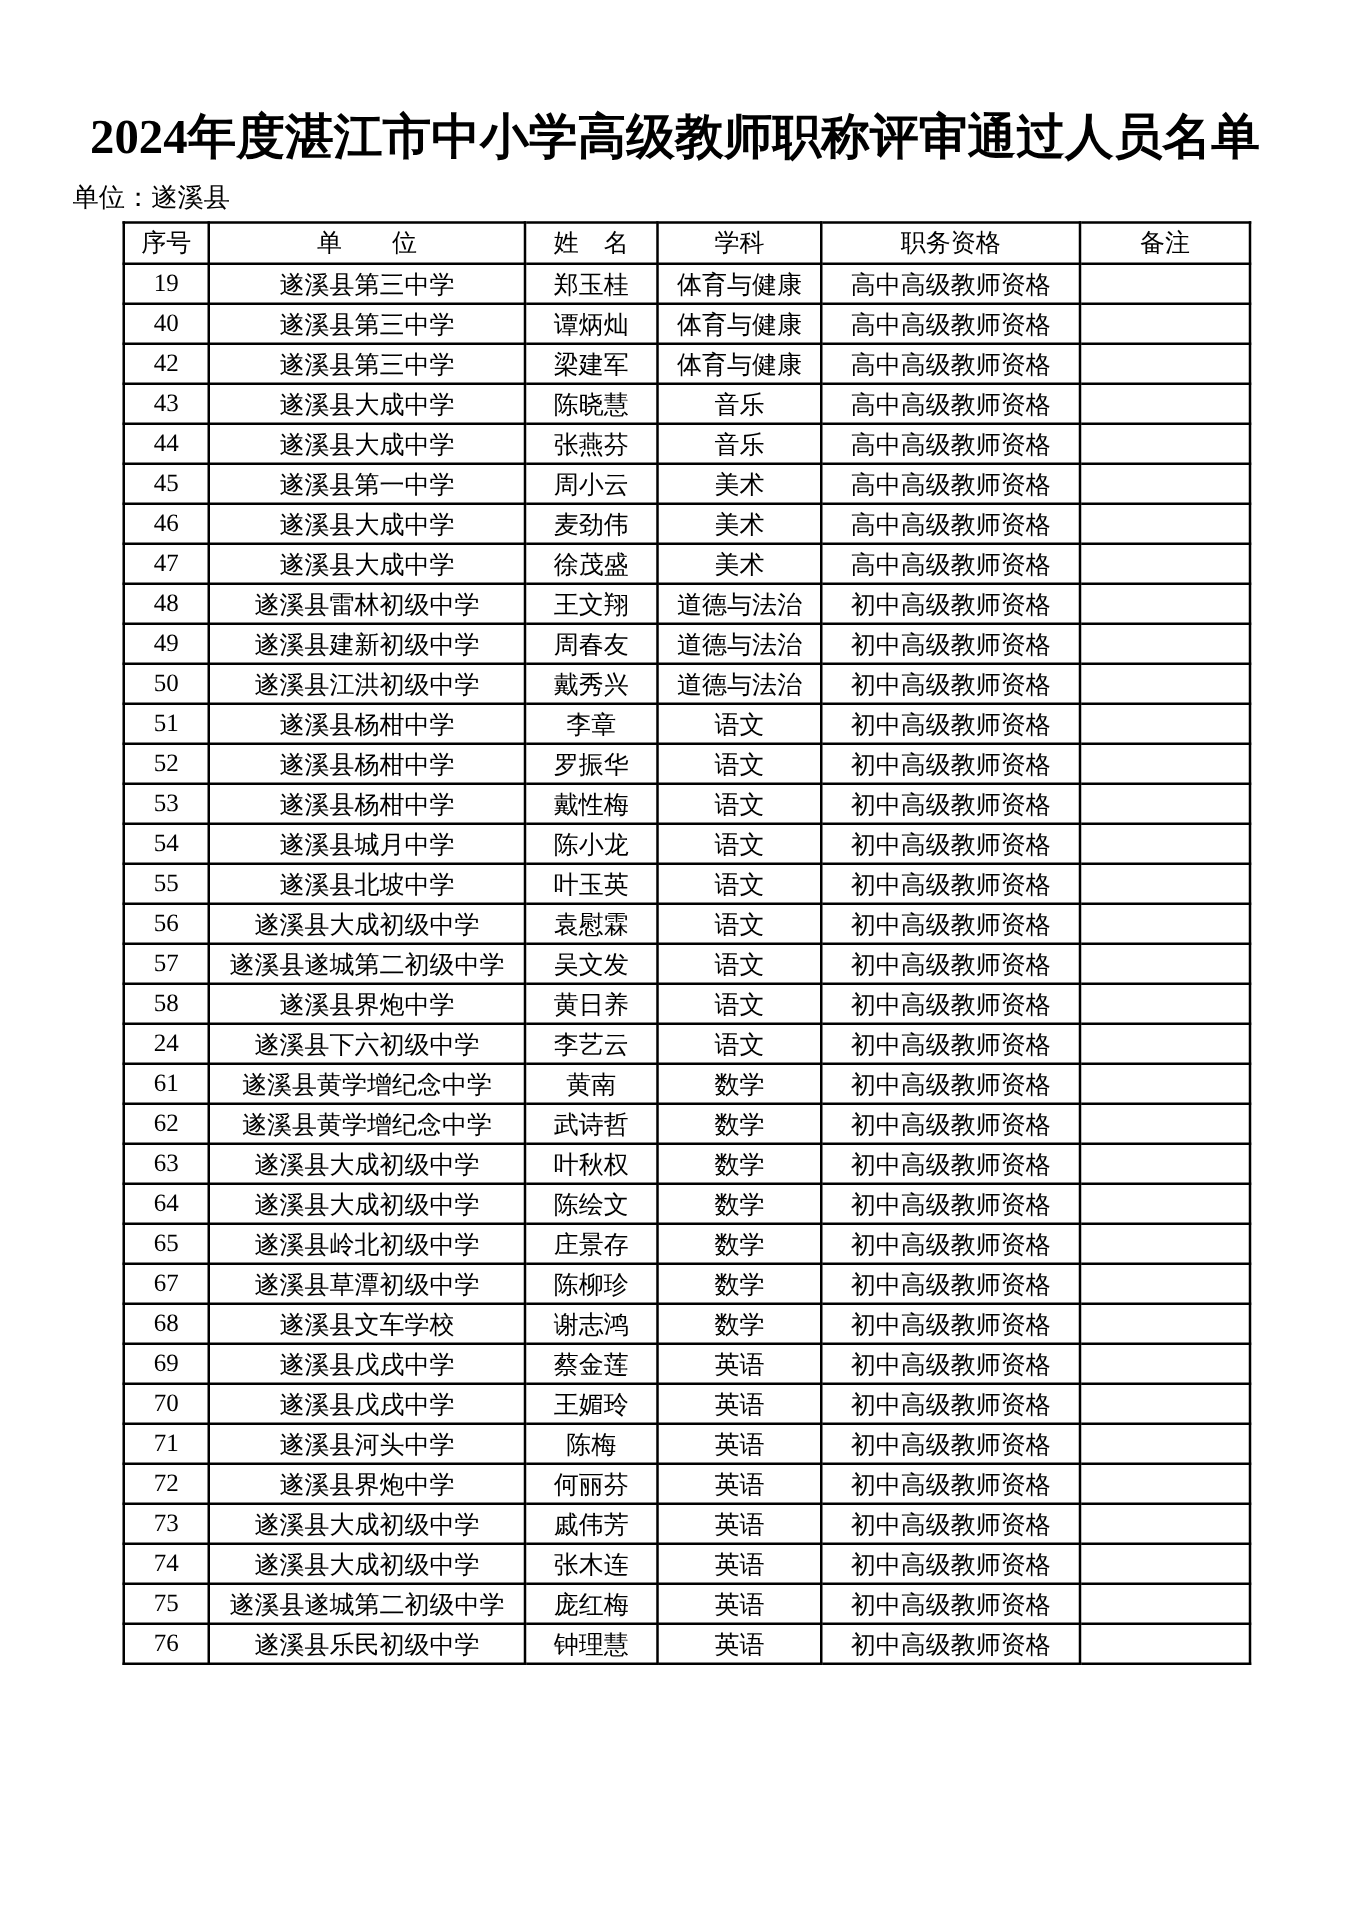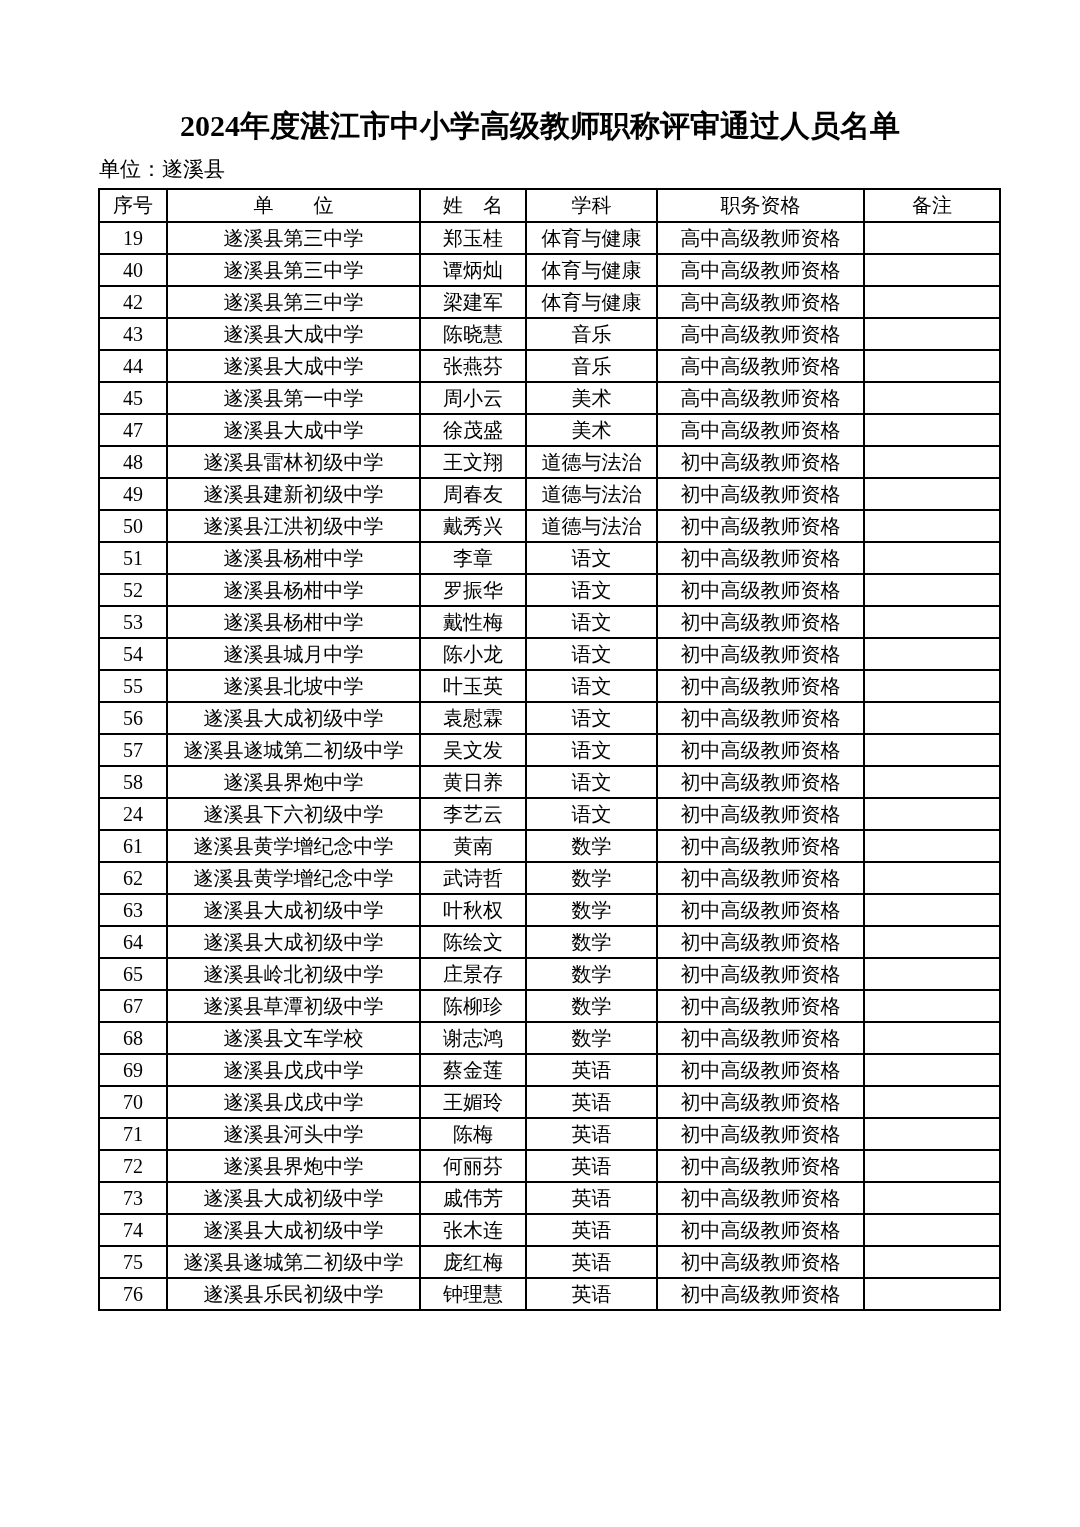--- a/index.html
+++ b/index.html
@@ -11,29 +11,29 @@
     position: relative;
     width: 1080px;
     height: 1527px;
     background: #ffffff;
     color: #000000;
     font-family: "Liberation Serif", "DejaVu Serif", serif;
     overflow: hidden;
   }
   .doc-title {
     margin: 0;
-    padding-top: 106px;
+    padding-top: 82px;
     text-align: center;
-    font-size: 30px;
+    font-size: 39px;
     font-weight: bold;
     letter-spacing: 0px;
     color: #000000;
   }
   .unit-line {
-    margin: 8px 0 5px 99px;
+    margin: 8px 0 5px 58px;
     font-size: 21px;
     color: #000000;
   }
   table.roster {
     border-collapse: collapse;
     table-layout: fixed;
     margin-left: 98px;
     width: 877px;
     background: #ffffff;
   }
@@ -121,20 +121,28 @@
         </tr>
         <tr>
           <td class="col-no">45</td>
           <td class="col-unit">遂溪县第一中学</td>
           <td class="col-name">周小云</td>
           <td class="col-subject">美术</td>
           <td class="col-qualification">高中高级教师资格</td>
           <td class="col-remark"></td>
         </tr>
         <tr>
+          <td class="col-no">46</td>
+          <td class="col-unit">遂溪县大成中学</td>
+          <td class="col-name">麦劲伟</td>
+          <td class="col-subject">美术</td>
+          <td class="col-qualification">高中高级教师资格</td>
+          <td class="col-remark"></td>
+        </tr>
+        <tr>
           <td class="col-no">47</td>
           <td class="col-unit">遂溪县大成中学</td>
           <td class="col-name">徐茂盛</td>
           <td class="col-subject">美术</td>
           <td class="col-qualification">高中高级教师资格</td>
           <td class="col-remark"></td>
         </tr>
         <tr>
           <td class="col-no">48</td>
           <td class="col-unit">遂溪县雷林初级中学</td>

